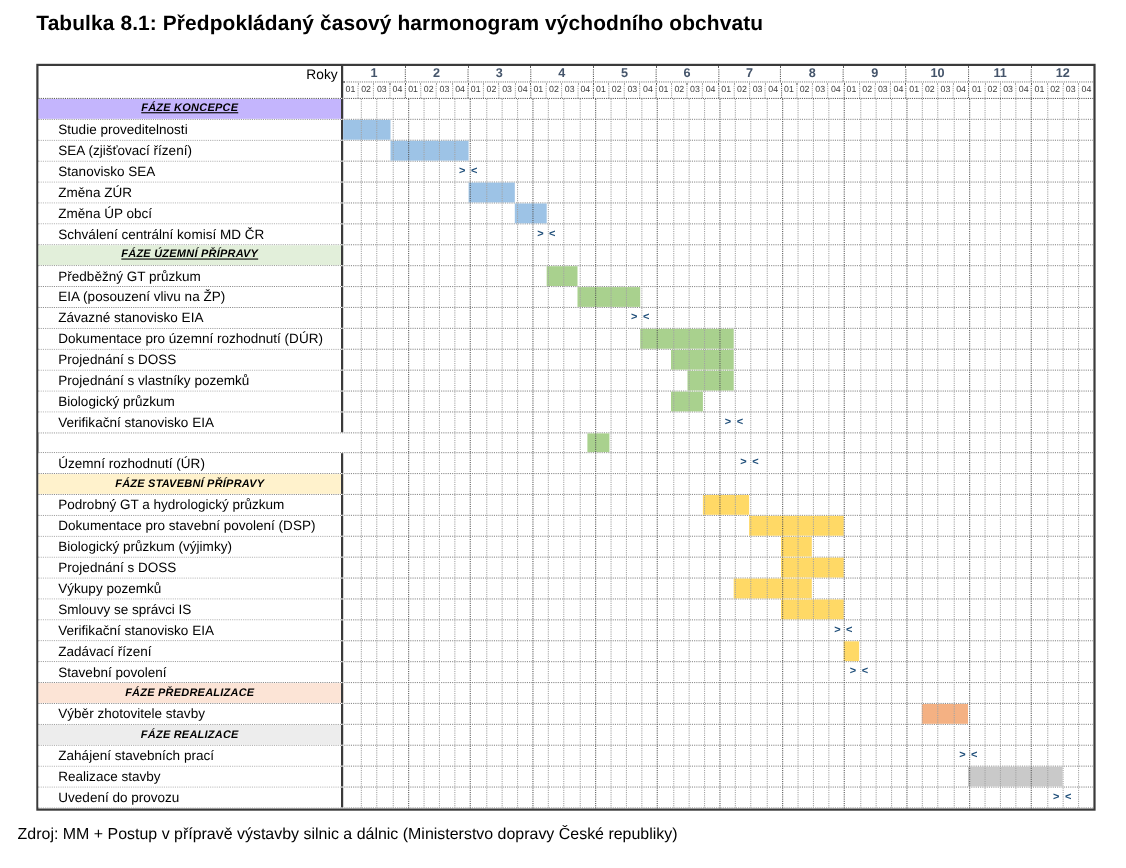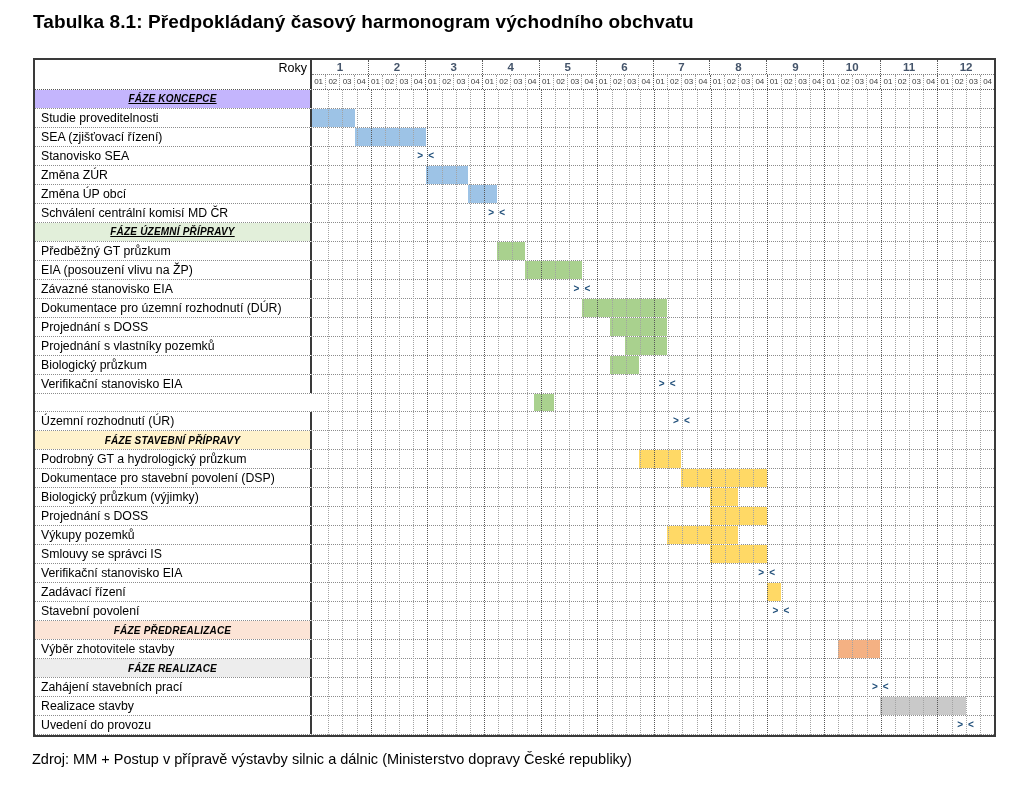--- a/index.html
+++ b/index.html
@@ -36,40 +36,40 @@
     flex: 1 1 0; text-align: center; font-size: 8px; line-height: 14px;
     color: #3d3d3d; border-right: 1px dotted #a3a3a3; min-width: 0; overflow: hidden;
   }
   .q-cell.yb { border-right: 1px dotted #595959; }
   .q-cell:last-child { border-right: none; }
   .tbody { flex: 1 1 auto; display: flex; flex-direction: column; position: relative; min-height: 0; }
   .row { flex: 1 1 0; display: flex; border-bottom: 1px dotted #8c8c8c; min-height: 0; }
   .row:last-child { border-bottom: none; }
   .row-label {
     flex: 0 0 277px; width: 277px; border-right: 2px solid #3a3a3a;
-    display: flex; align-items: center; padding-left: 6px;
+    display: flex; align-items: center; padding-left: 18px;
     font-size: 12.3px; white-space: nowrap; overflow: hidden;
     position: relative; z-index: 1; background: #fff;
   }
   .row-label.section {
     justify-content: center; padding-left: 0;
     font-style: italic; font-weight: bold; font-size: 10px; letter-spacing: 0.2px;
   }
   .row-chart { flex: 1; position: relative; min-width: 0; }
   .bar { position: absolute; top: 0; bottom: 0; z-index: 1; }
   .milestone {
     position: absolute; top: 0; bottom: 0; transform: translateX(-50%);
     display: flex; align-items: center; gap: 5px; z-index: 3;
     font-size: 10px; font-weight: bold; color: #1F4E79; line-height: 1;
   }
   .vgrid { position: absolute; left: 279px; right: 0; top: 0; bottom: 0; z-index: 2; pointer-events: none; }
   .vline { position: absolute; top: 0; bottom: 0; width: 0; border-left: 1px dotted #a3a3a3; }
   .vline.yb { border-left: 1px dotted #595959; }
   .source {
-    position: absolute; left: 32px; top: 751px; font-size: 14.5px; white-space: nowrap;
+    position: absolute; left: 16px; top: 751px; font-size: 14.5px; white-space: nowrap;
   }
 </style>
 </head>
 <body>
 
 <div class="title">Tabulka 8.1: Předpokládaný časový harmonogram východního obchvatu</div>
 
 <div class="gantt">
   <div class="header-row">
     <div class="roky-cell">Roky</div>

